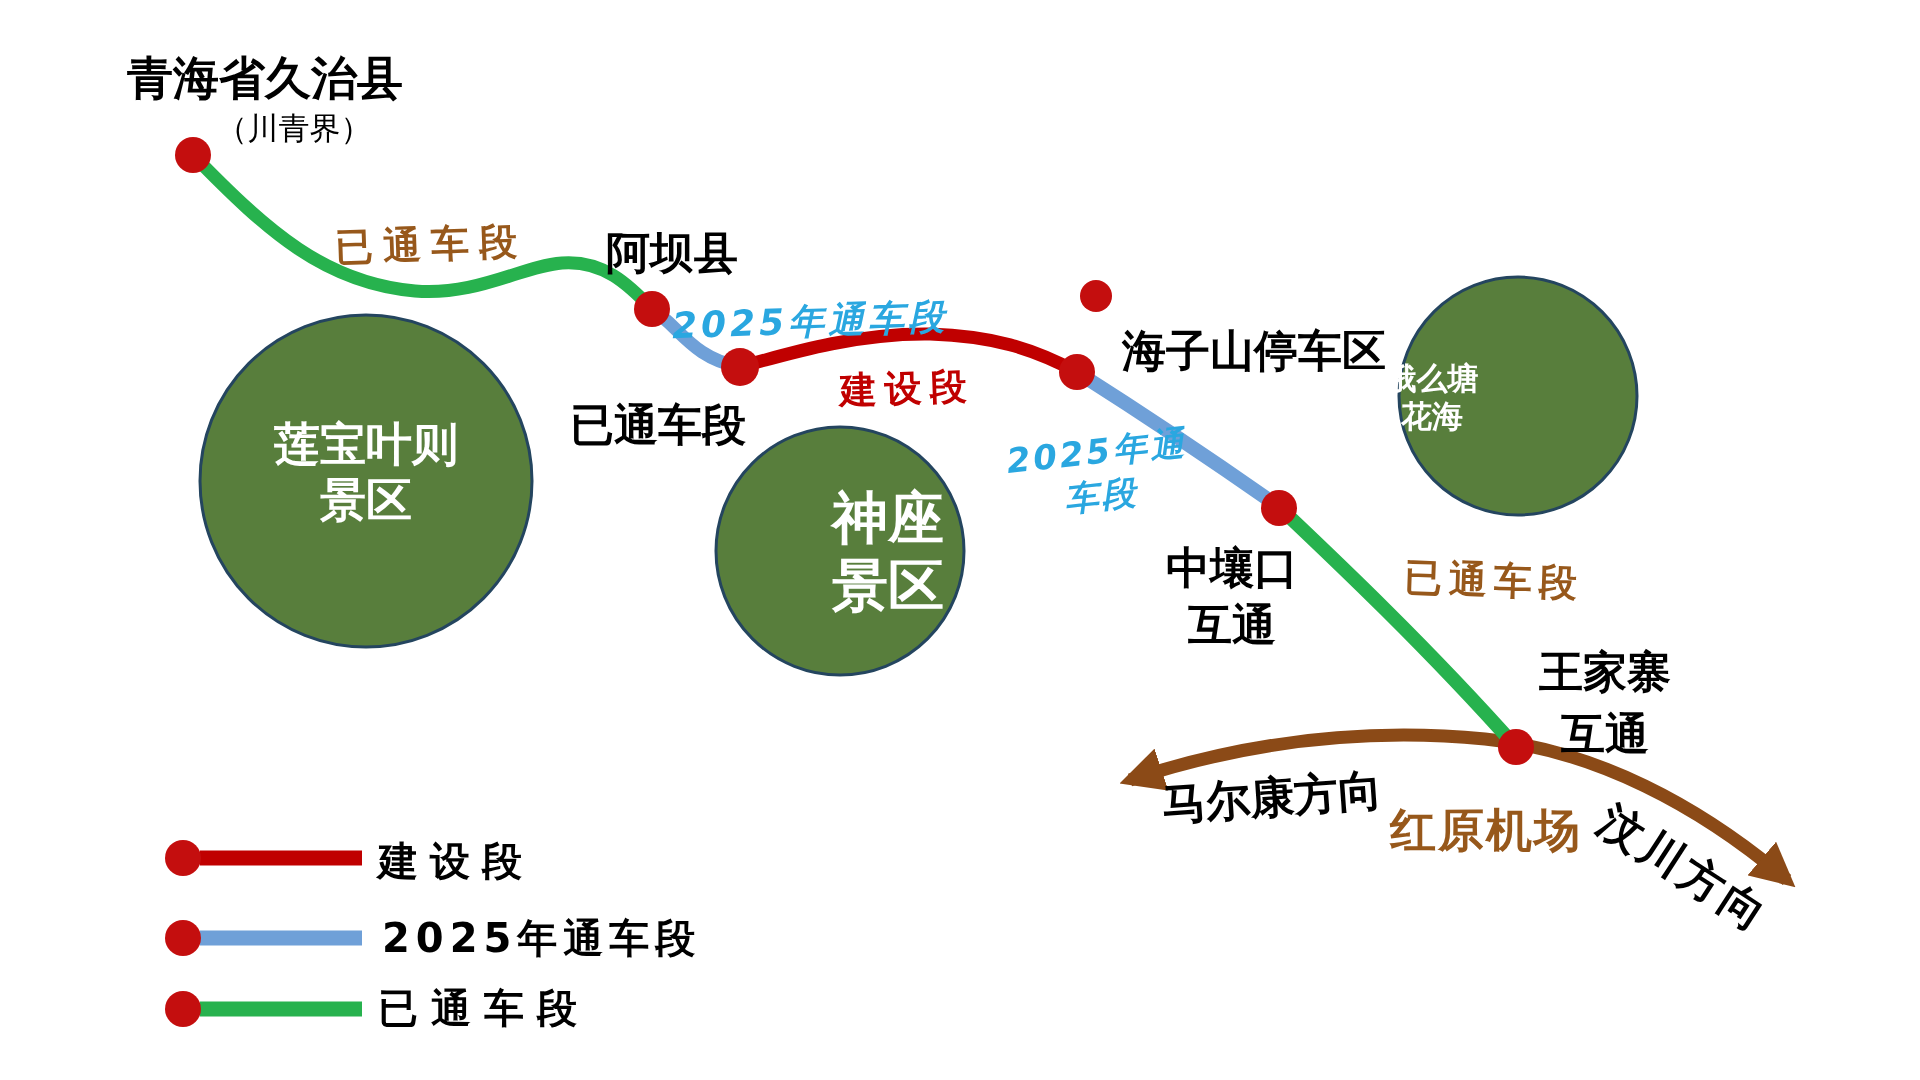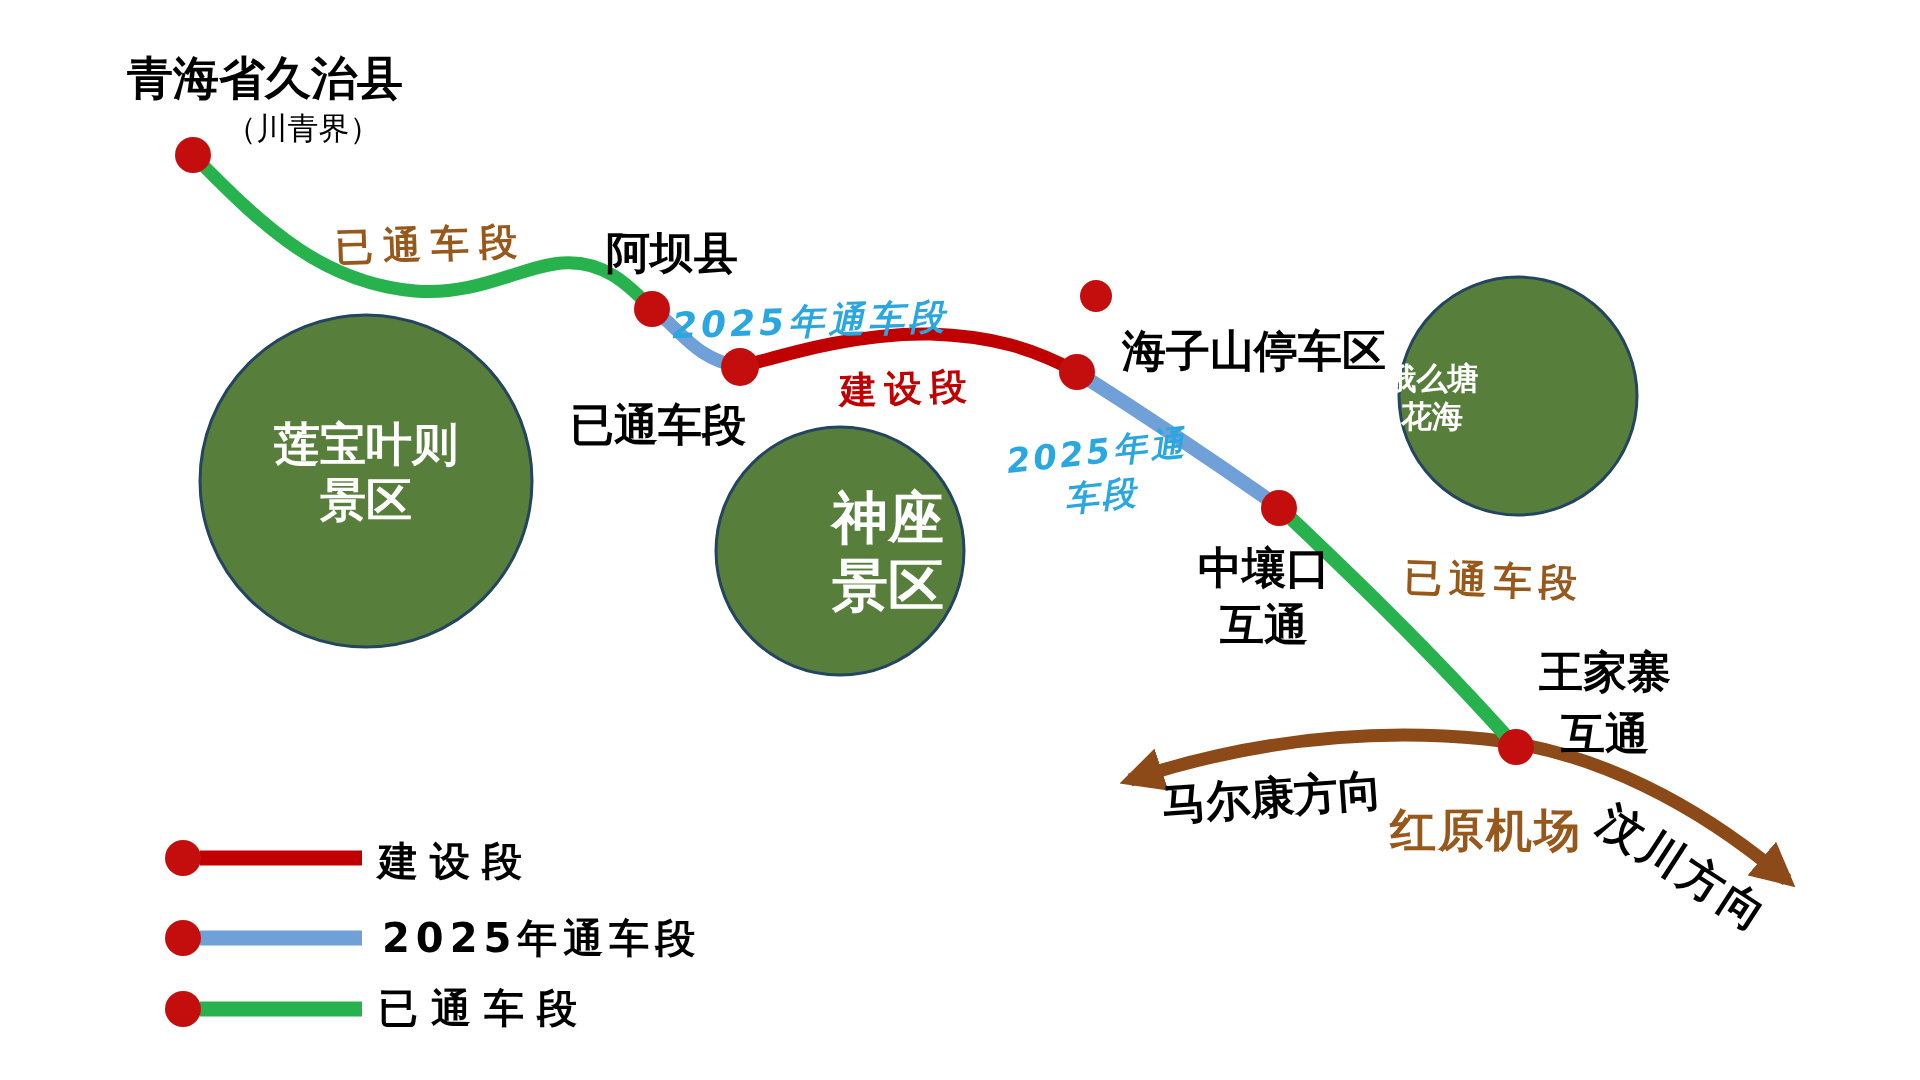--- a/index.html
+++ b/index.html
@@ -71,25 +71,25 @@
   <div class="lbl zone-lbl" style="left:888px;top:552px;font-size:56px;">
     <div>神座</div>
     <div>景区</div>
   </div>
   <div class="lbl zone-lbl" style="left:1432px;top:398px;font-size:31px;">
     <div>俄么塘</div>
     <div>花海</div>
   </div>
 
   <div class="lbl" style="left:265px;top:79px;font-size:46px;">青海省久治县</div>
-  <div class="lbl" style="left:303px;top:128px;font-size:31px;font-weight:500;">（川青界）</div>
+  <div class="lbl" style="left:294px;top:128px;font-size:31px;font-weight:500;">（川青界）</div>
   <div class="lbl" style="left:672px;top:252px;font-size:44px;">阿坝县</div>
   <div class="lbl" style="left:658px;top:424px;font-size:44px;">已通车段</div>
   <div class="lbl" style="left:1254px;top:350px;font-size:44px;">海子山停车区</div>
-  <div class="lbl" style="left:1232px;top:596px;font-size:44px;line-height:1.3;margin-left:32px;">
+  <div class="lbl" style="left:1232px;top:596px;font-size:44px;line-height:1.3;">
     <div>中壤口</div>
     <div>互通</div>
   </div>
   <div class="lbl" style="left:1605px;top:703px;font-size:44px;line-height:1.4;">
     <div>王家寨</div>
     <div>互通</div>
   </div>
 
   <div class="lbl seg-open" style="left:431px;top:245px;font-size:38px;letter-spacing:10px;--r:-2deg;">已通车段</div>
   <div class="lbl seg-2025" style="left:810px;top:321px;font-size:36px;letter-spacing:4px;--r:-2deg;">2025年通车段</div>

